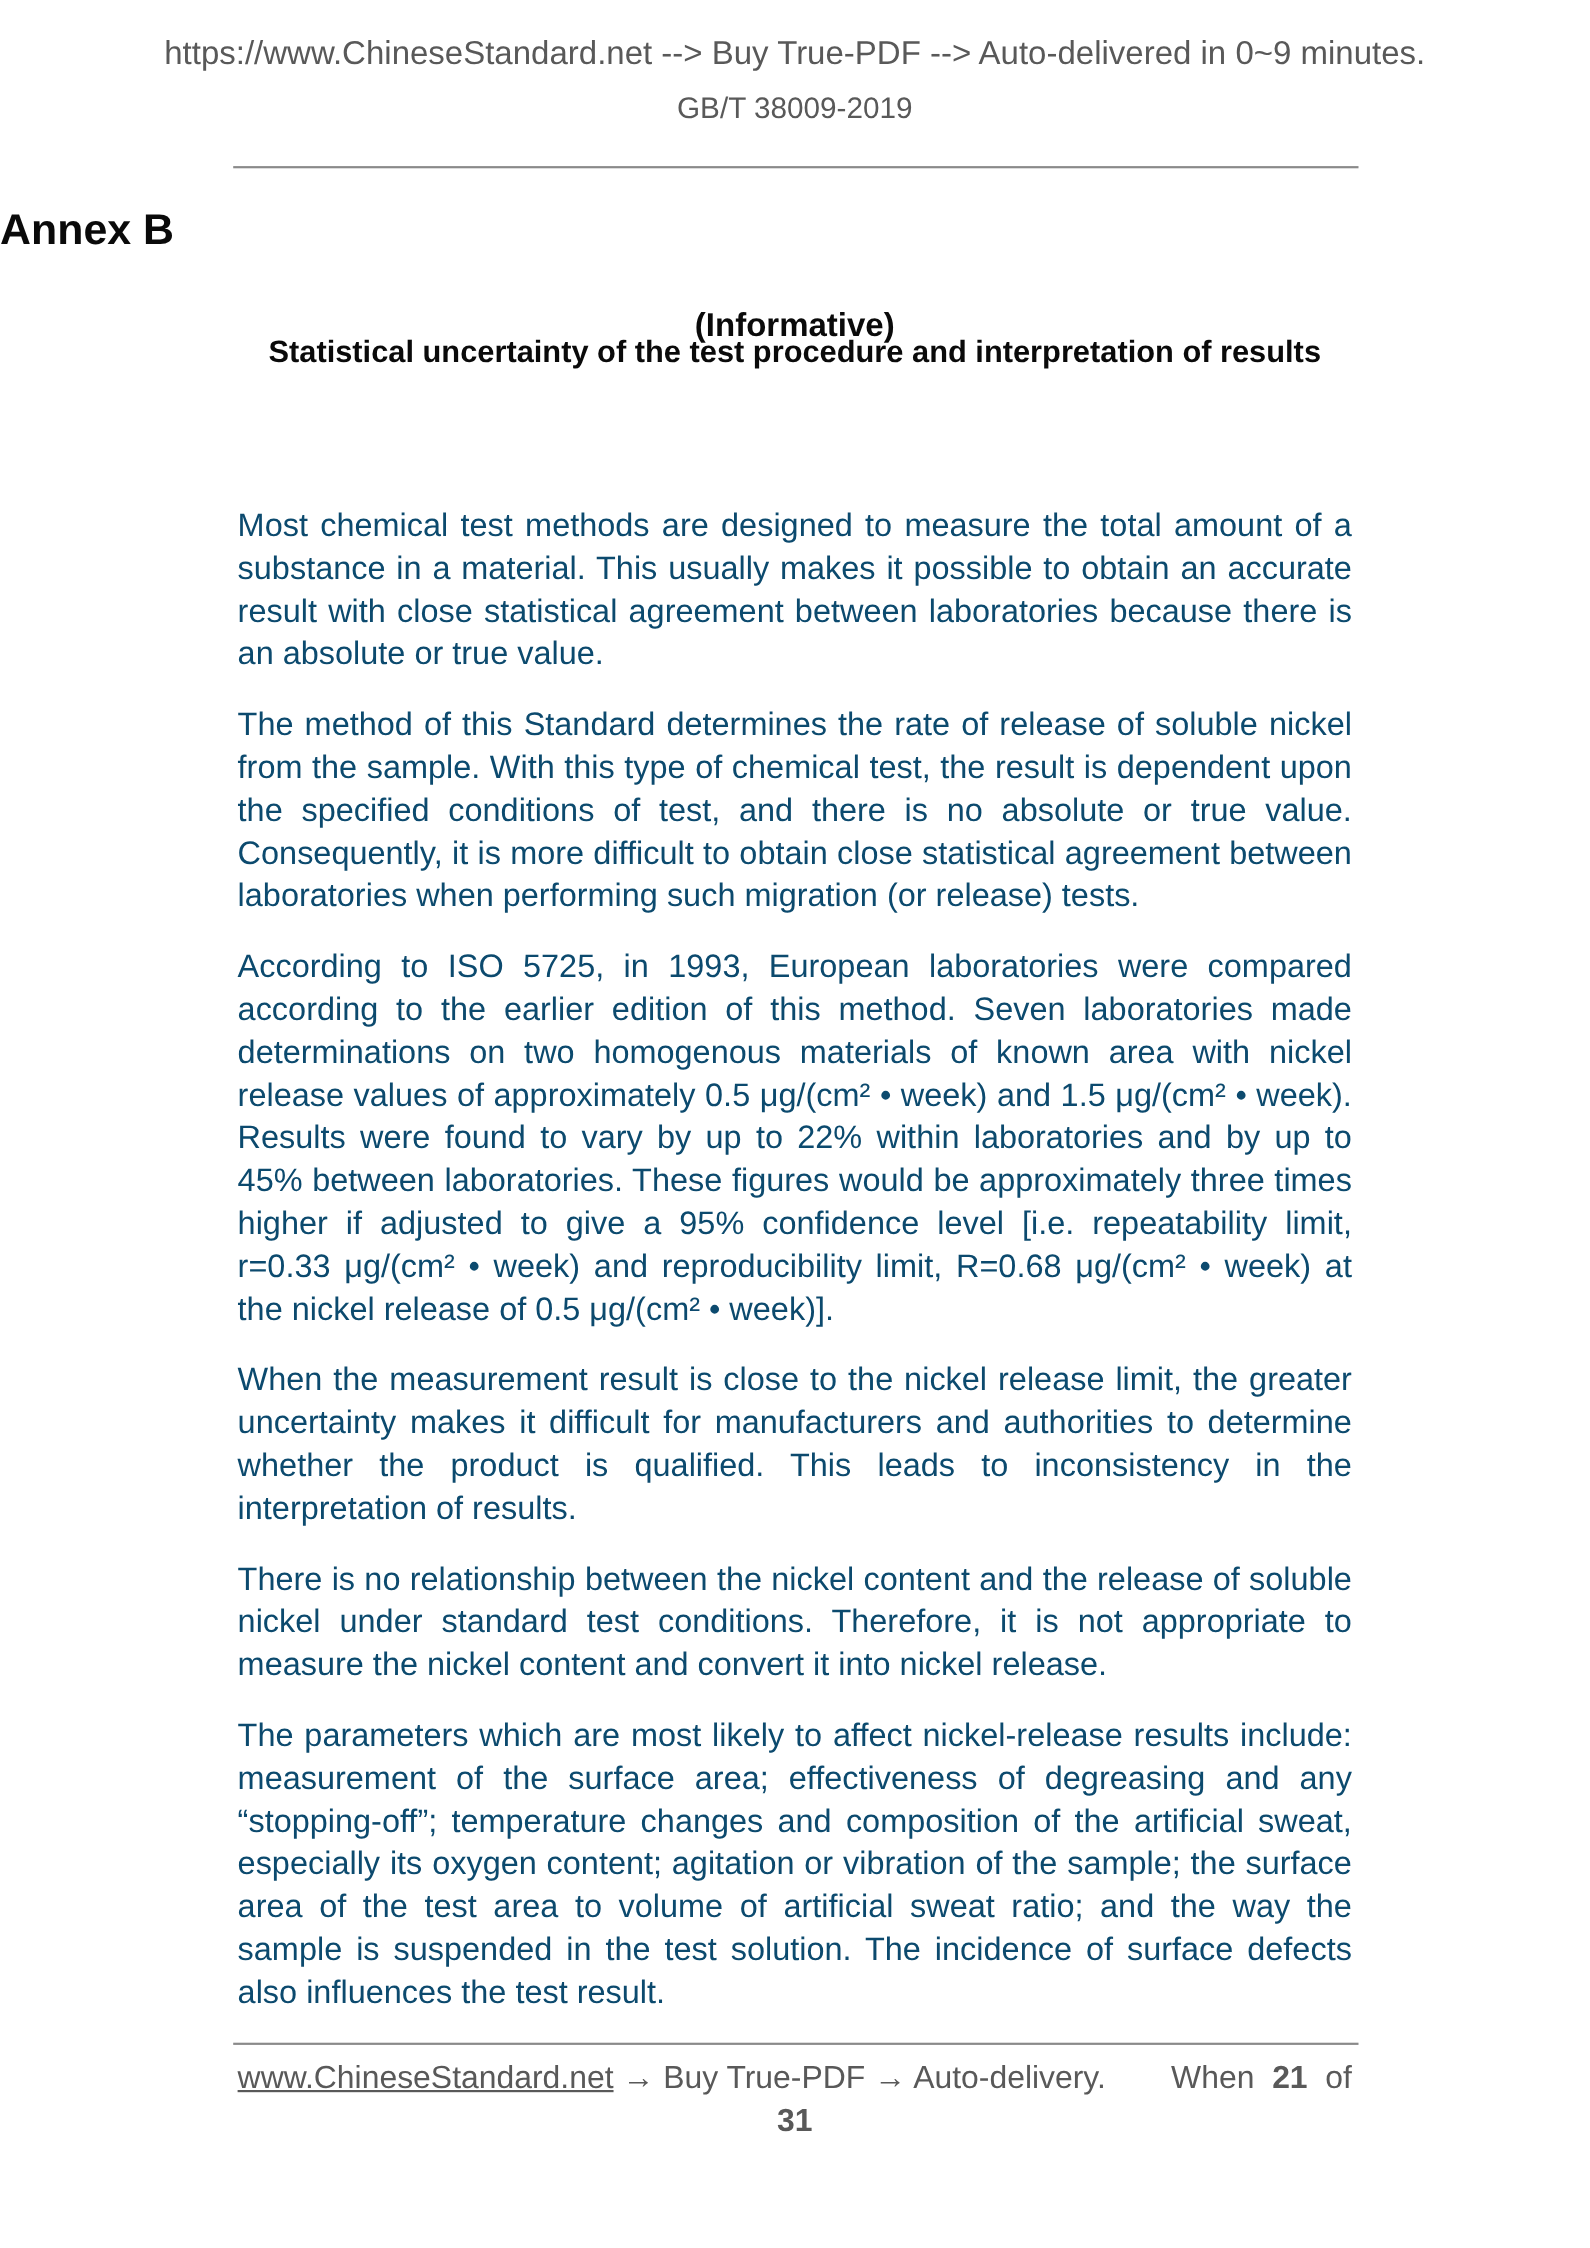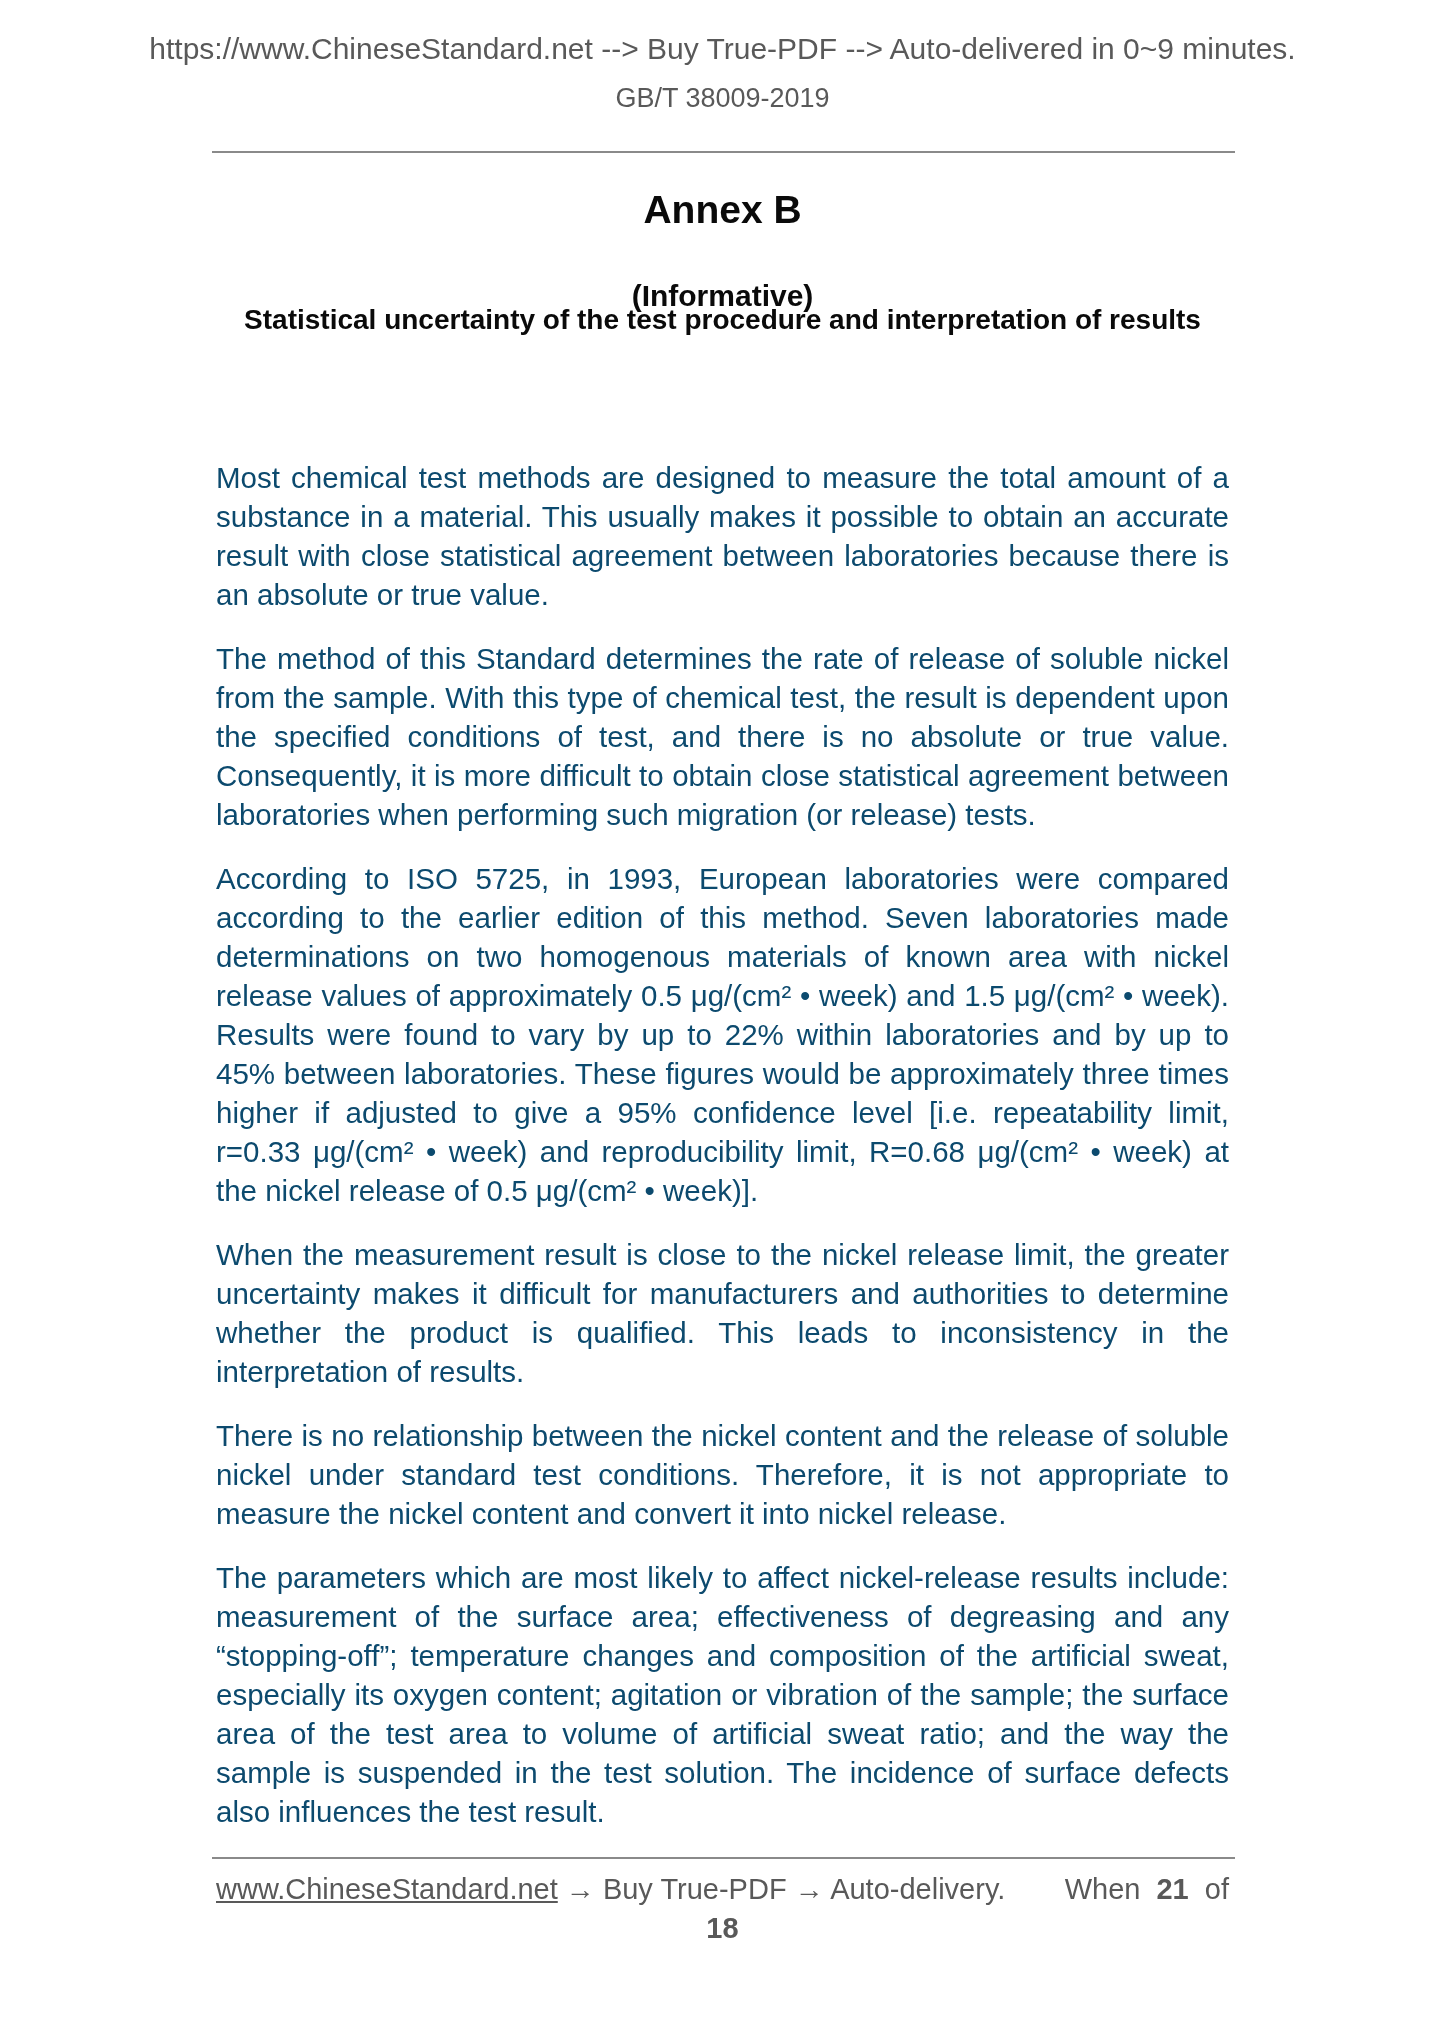--- a/index.html
+++ b/index.html
@@ -32,21 +32,20 @@
     left: 212px;
     width: 1023px;
     height: 2px;
     background: #8a8a8a;
   }
   .rule-top { top: 151px; }
   .rule-bottom { top: 1857px; }
   .annex-title {
     position: absolute;
     top: 188px; left: 0; right: 0;
-    text-align: center;
     font-size: 39px;
     font-weight: bold;
     color: #0a0a0a;
   }
   .informative {
     position: absolute;
     top: 259px; left: 0; right: 0;
     text-align: center;
     font-size: 30px;
     font-weight: bold;
@@ -136,15 +135,15 @@
       <span>→</span>
       <span>Auto-delivery.</span>
     </div>
     <div class="footer-right">
       <span>When</span>
       <span class="b">21</span>
       <span>of</span>
     </div>
   </div>
 
-  <div class="page-total meta-text">18</div>
+  <div class="page-total meta-text">31</div>
 
 </div>
 
 </body></html>

